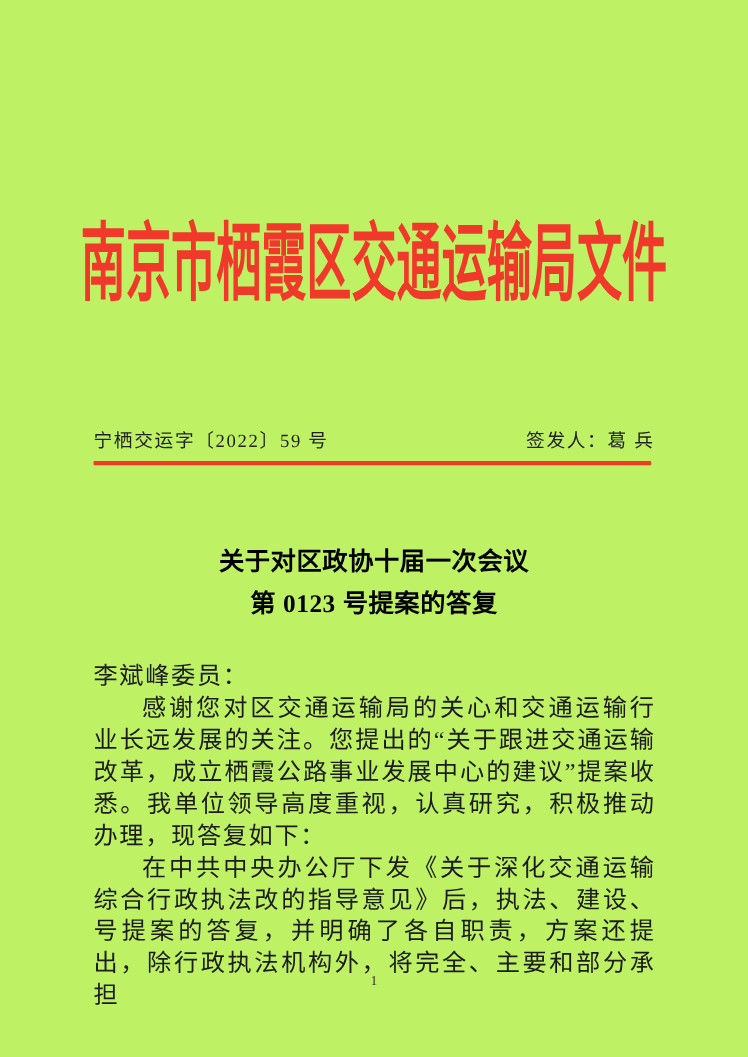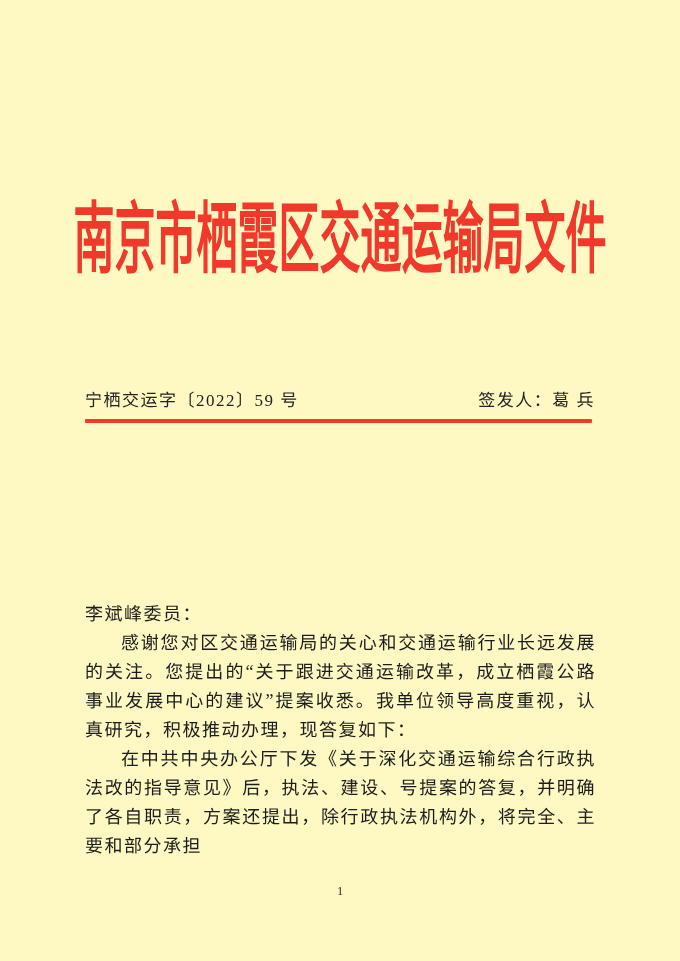--- a/index.html
+++ b/index.html
@@ -4,21 +4,21 @@
 <style>
   html, body {
     margin: 0;
     padding: 0;
     background: #ffffff;
   }
   .page {
     position: relative;
     width: 680px;
     height: 961px;
-    background: #fef9c3;
+    background: #bef264;
     overflow: hidden;
     font-family: "Liberation Serif", "DejaVu Serif", serif;
     color: #1a1a1a;
   }
   
   .masthead {
     position: absolute;
     top: 220px;
     left: 0;
     width: 680px;
@@ -69,21 +69,21 @@
     line-height: 38px;
     color: #000;
     letter-spacing: 0.5px;
   }
   
   .body-text {
     position: absolute;
     top: 600px;
     left: 85px;
     width: 511px;
-    font-size: 18px;
+    font-size: 22px;
     line-height: 29px;
     letter-spacing: 1.5px;
     text-align: justify;
     text-justify: inter-ideograph;
     color: #1c1c1c;
   }
   .body-text p {
     margin: 0;
     padding: 0;
   }
@@ -108,20 +108,24 @@
 
   <div class="masthead">南京市栖霞区交通运输局文件</div>
 
   <div class="docline">
     <span>宁栖交运字〔2022〕59 号</span>
     <span class="signer">签发人：葛 兵</span>
   </div>
 
   <div class="red-rule"></div>
 
+  <div class="letter-title">
+    <div>关于对区政协十届一次会议</div>
+    <div>第 0123 号提案的答复</div>
+  </div>
 
   <div class="body-text">
     <p class="salutation">李斌峰委员：</p>
     <p class="para">感谢您对区交通运输局的关心和交通运输行业长远发展的关注。您提出的“关于跟进交通运输改革，成立栖霞公路事业发展中心的建议”提案收悉。我单位领导高度重视，认真研究，积极推动办理，现答复如下：</p>
     <p class="para">在中共中央办公厅下发《关于深化交通运输综合行政执法改的指导意见》后，执法、建设、号提案的答复，并明确了各自职责，方案还提出，除行政执法机构外，将完全、主要和部分承担</p>
   </div>
 
   <div class="page-number">1</div>
 
 </div>

